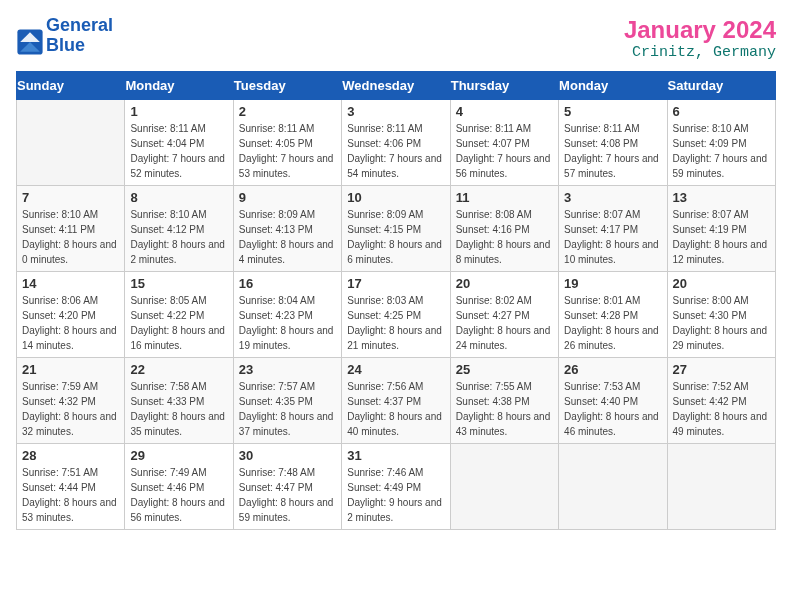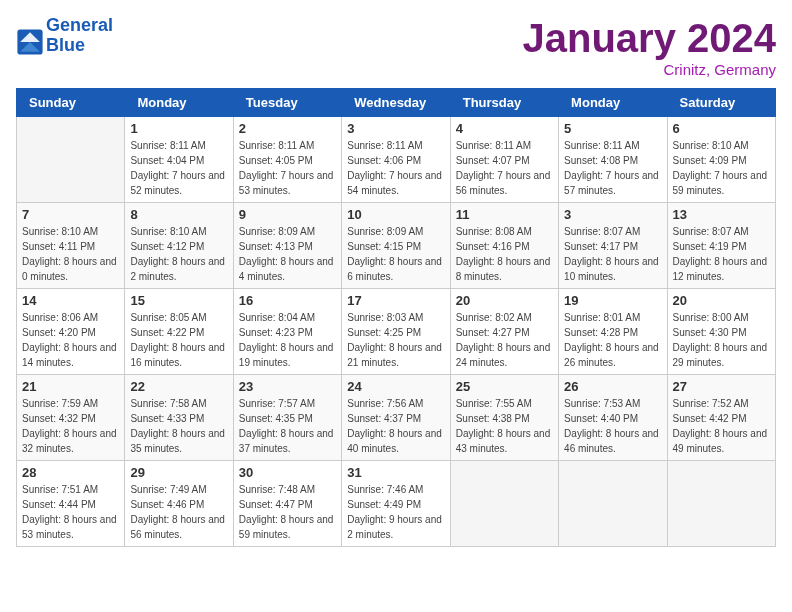--- a/index.html
+++ b/index.html
@@ -31,39 +31,40 @@
       color: #1a5cb5;
     }
     .logo-icon {
       width: 28px;
       height: 28px;
     }
     .title-block {
       text-align: right;
     }
     .month-title {
-      font-size: 40px;
-      font-weight: bold;
-      color: #701a75;
+      font-size: 24px;
+      font-weight: bold;
+      color: #ec4899;
     }
     .subtitle {
       font-size: 15px;
-      color: #a21caf;
+      color: #0f766e;
+      font-family: Liberation Mono, monospace;
     }
     table {
       width: 100%;
       border-collapse: collapse;
       table-layout: fixed;
     }
     th {
       background-color: #1a5cb5;
       color: #fff;
       font-size: 13px;
       font-weight: bold;
-      padding: 6px 12px;
+      padding: 6px 0;
       text-align: left;
       border: 1px solid #1a5cb5;
     }
     td {
       border: 1px solid #ccc;
       vertical-align: top;
       padding: 4px 5px;
       font-size: 10.5px;
       color: #333;
       height: 85px;

